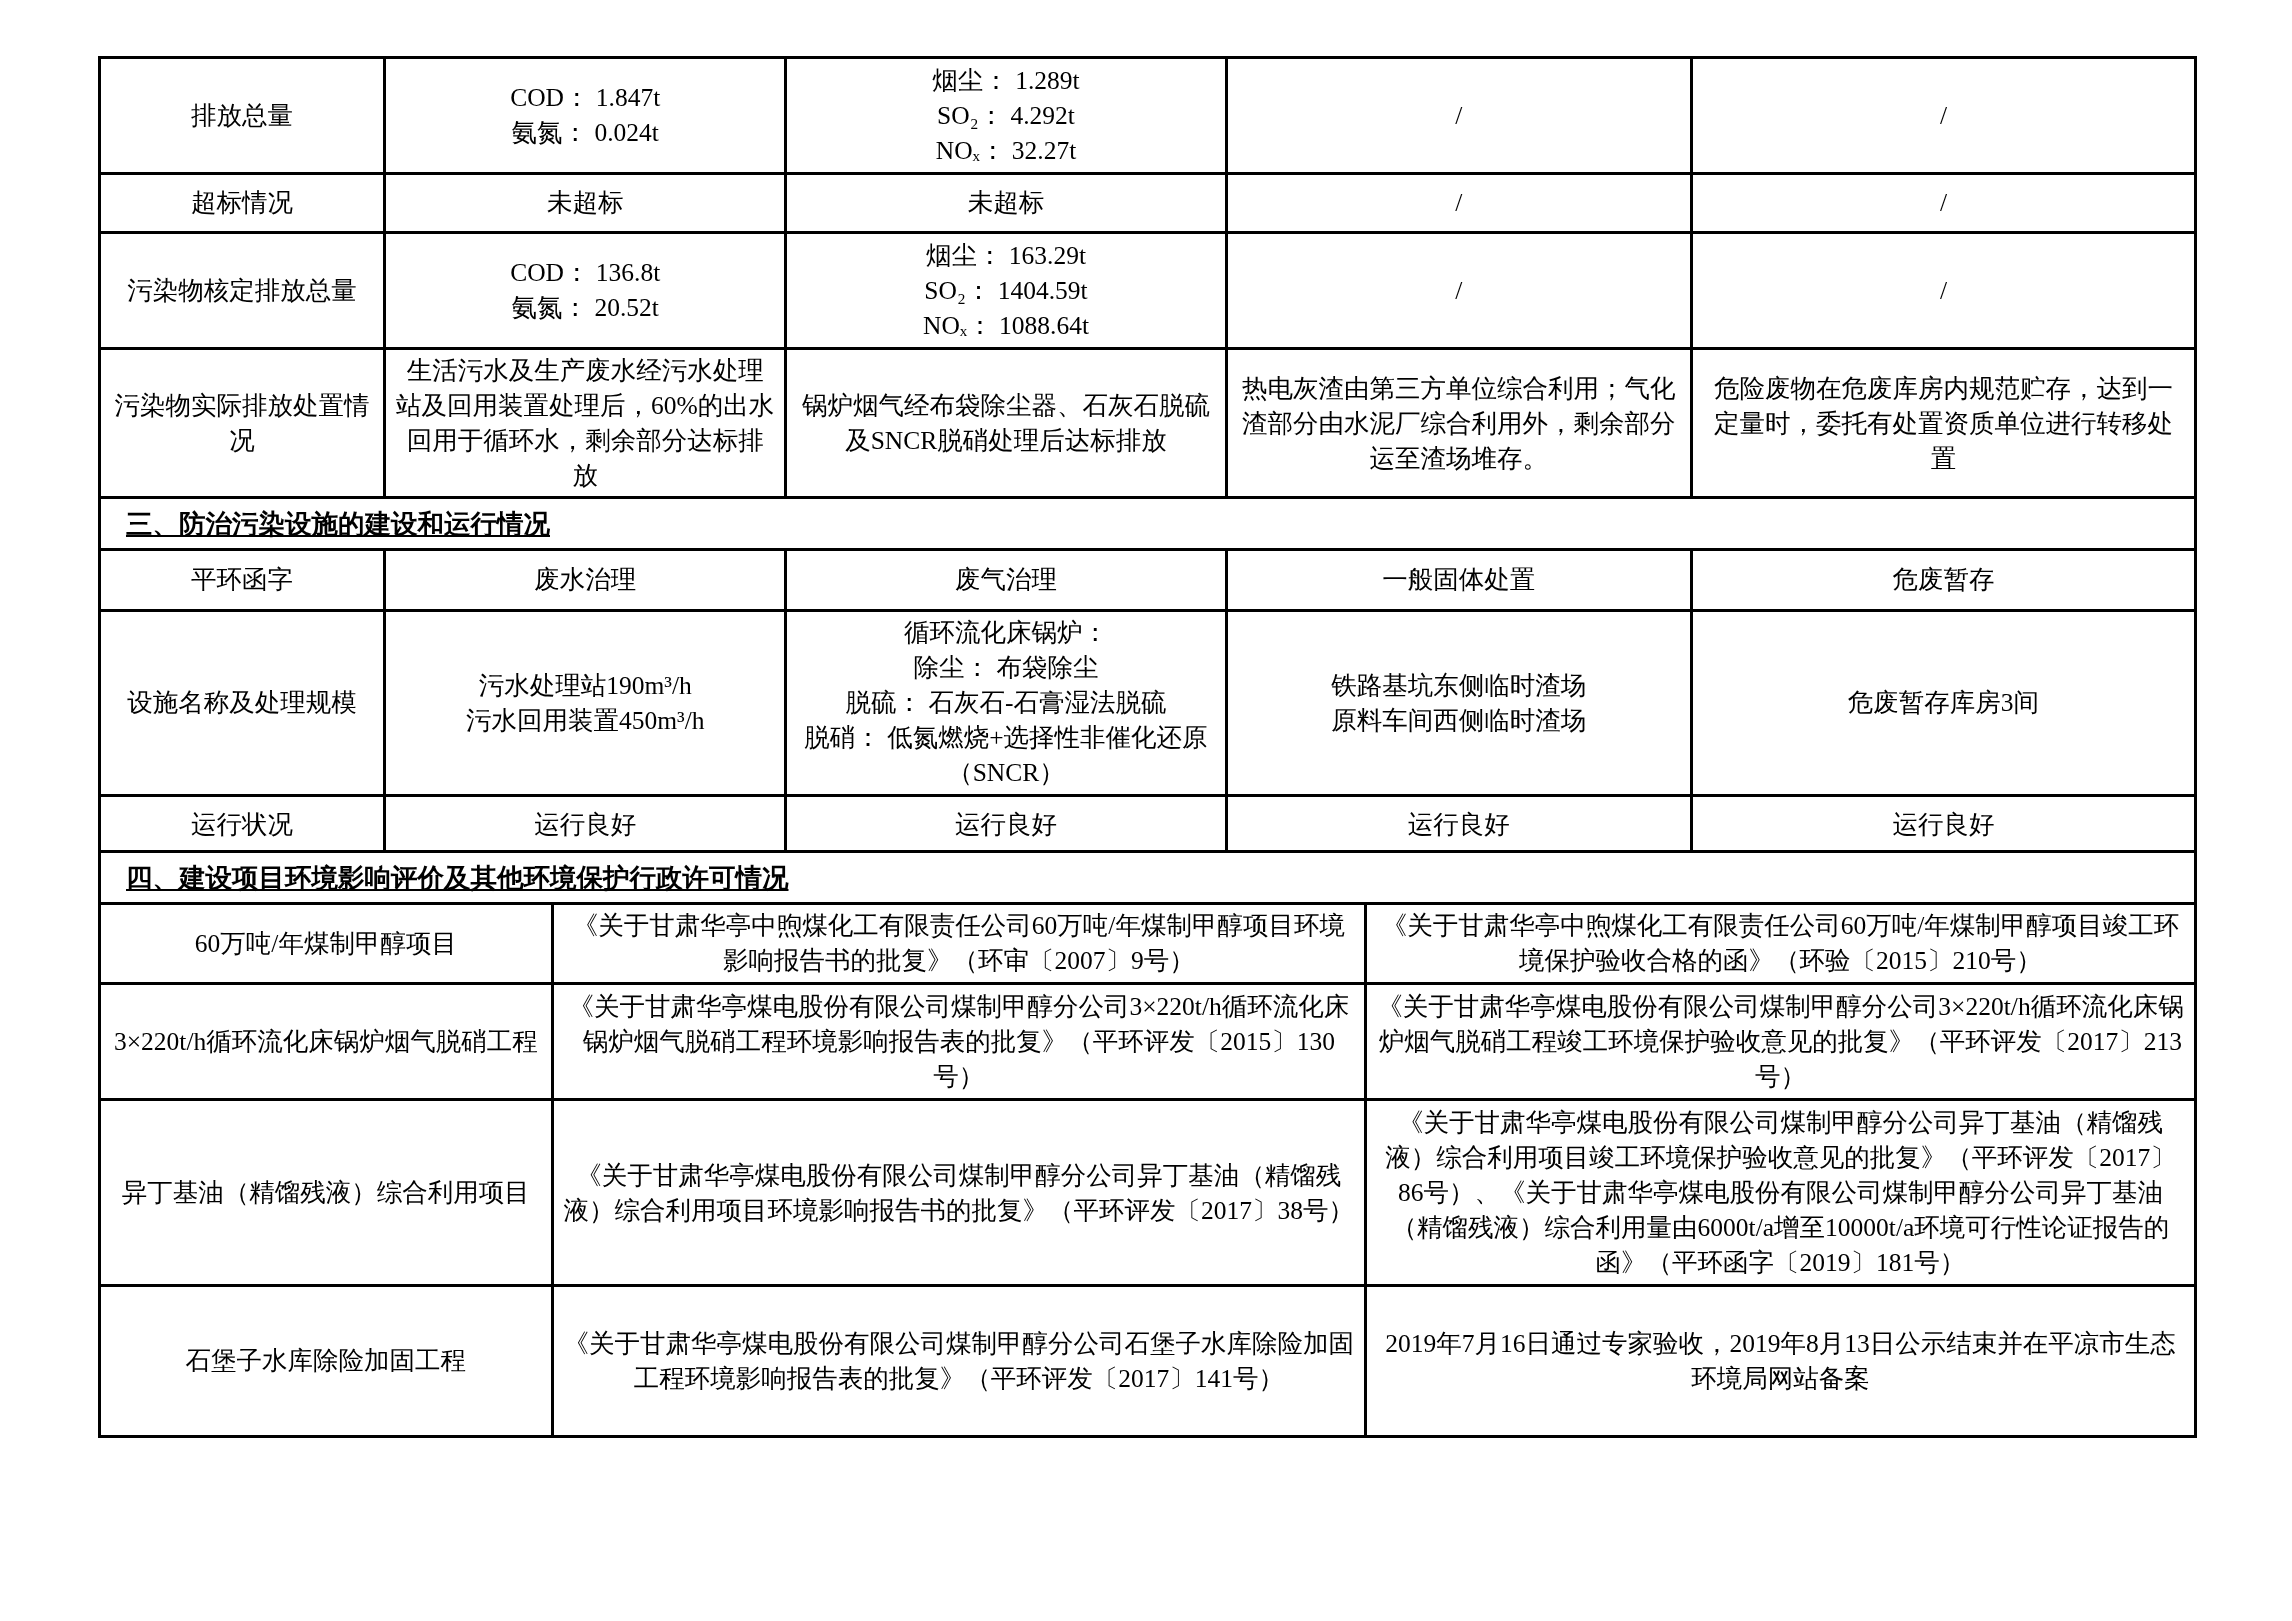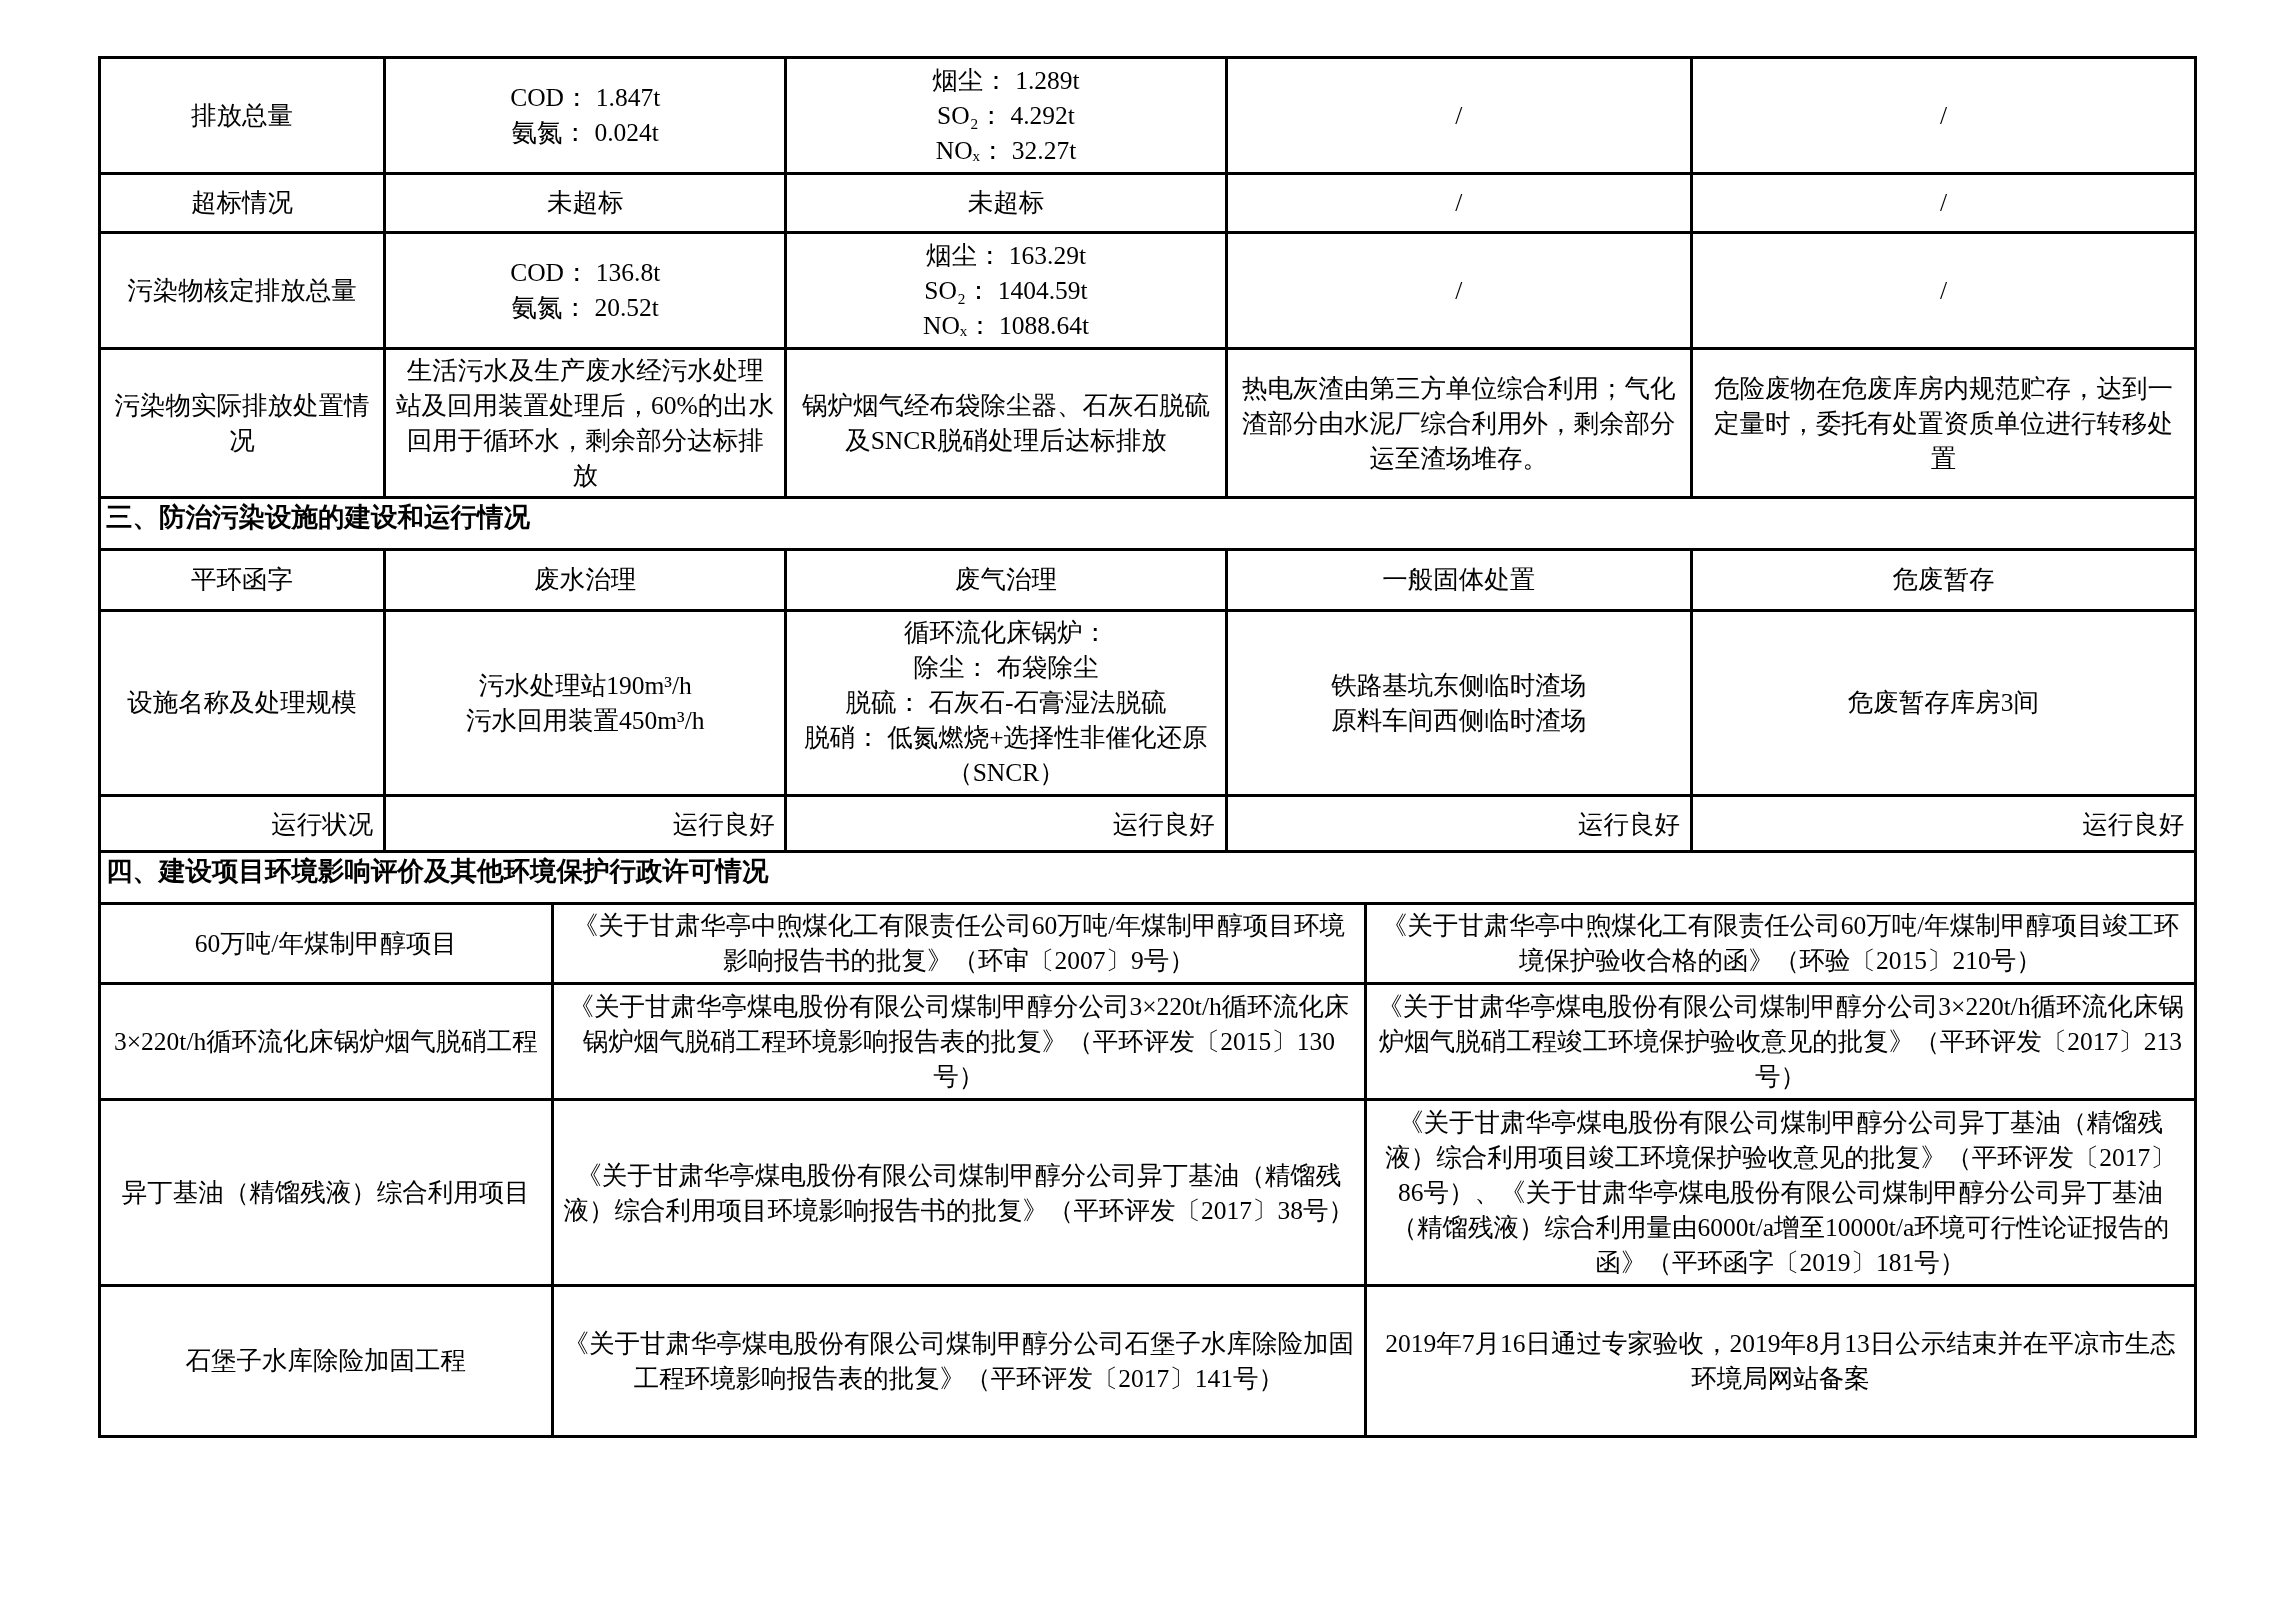--- a/index.html
+++ b/index.html
@@ -30,36 +30,38 @@
     word-break: break-word;
     font-weight: normal;
   }
   td.row-label, th.col-header { font-weight: bold; }
   td.ta-left { text-align: left; margin-top: 40px; }
   .section-band {
     border: 3.9px solid #000000;
     margin-top: -3.9px;
     height: 55px;
     display: flex;
-    padding: 0 5px;
+    align-items: center;
+    padding: 0 25px;
     font-size: 26.5px;
     font-weight: bold;
     background: #ffffff;
+    text-decoration: underline;
   }
   .mt-collapse { margin-top: -3.9px; }
 
   
   #t1 tr:nth-child(1) td { height: 110px; }
   #t1 tr:nth-child(2) td { height: 59px; }
   #t1 tr:nth-child(3) td { height: 88px; }
   #t1 tr:nth-child(4) td { height: 110px; }
   #t1 tr:nth-child(5) td { height: 123px; }
   #t2 tr:nth-child(1) th { height: 61px; }
   #t2 tr:nth-child(2) td { height: 182px; }
-  #t2 tr:nth-child(3) td { height: 57px; text-align: right; }
+  #t2 tr:nth-child(3) td { height: 57px; }
   #t3 tr:nth-child(1) th { height: 71px; }
   #t3 tr:nth-child(2) td { height: 76px; }
   #t3 tr:nth-child(3) td { height: 116px; }
   #t3 tr:nth-child(4) td { height: 151px; }
   #t3 tr:nth-child(5) td { height: 67px; }
 </style>
 </head>
 <body>
 
 <div class="sheet">

